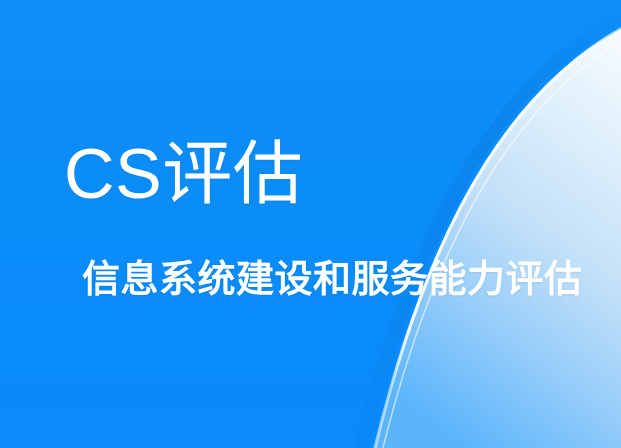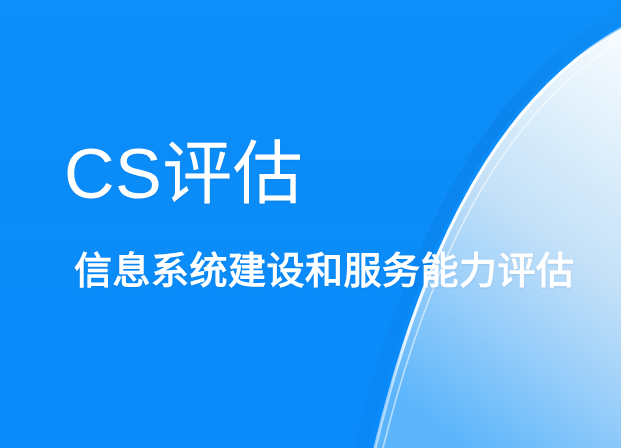--- a/index.html
+++ b/index.html
@@ -57,21 +57,21 @@
     letter-spacing: 0.5px;
     color: #ffffff;
     white-space: nowrap;
     text-shadow: 0 1px 2px rgba(0, 60, 120, 0.10);
   }
 
   .subtitle {
     position: absolute;
     left: 66px;
     top: 238px;
-    margin: 8px;
+    margin: 16px;
     font-size: 38px;
     line-height: 50px;
     font-weight: 700;
     letter-spacing: 0.5px;
     color: #ffffff;
     white-space: nowrap;
     text-shadow: 0 1px 2px rgba(0, 60, 120, 0.10);
   }
 </style>
 </head>

